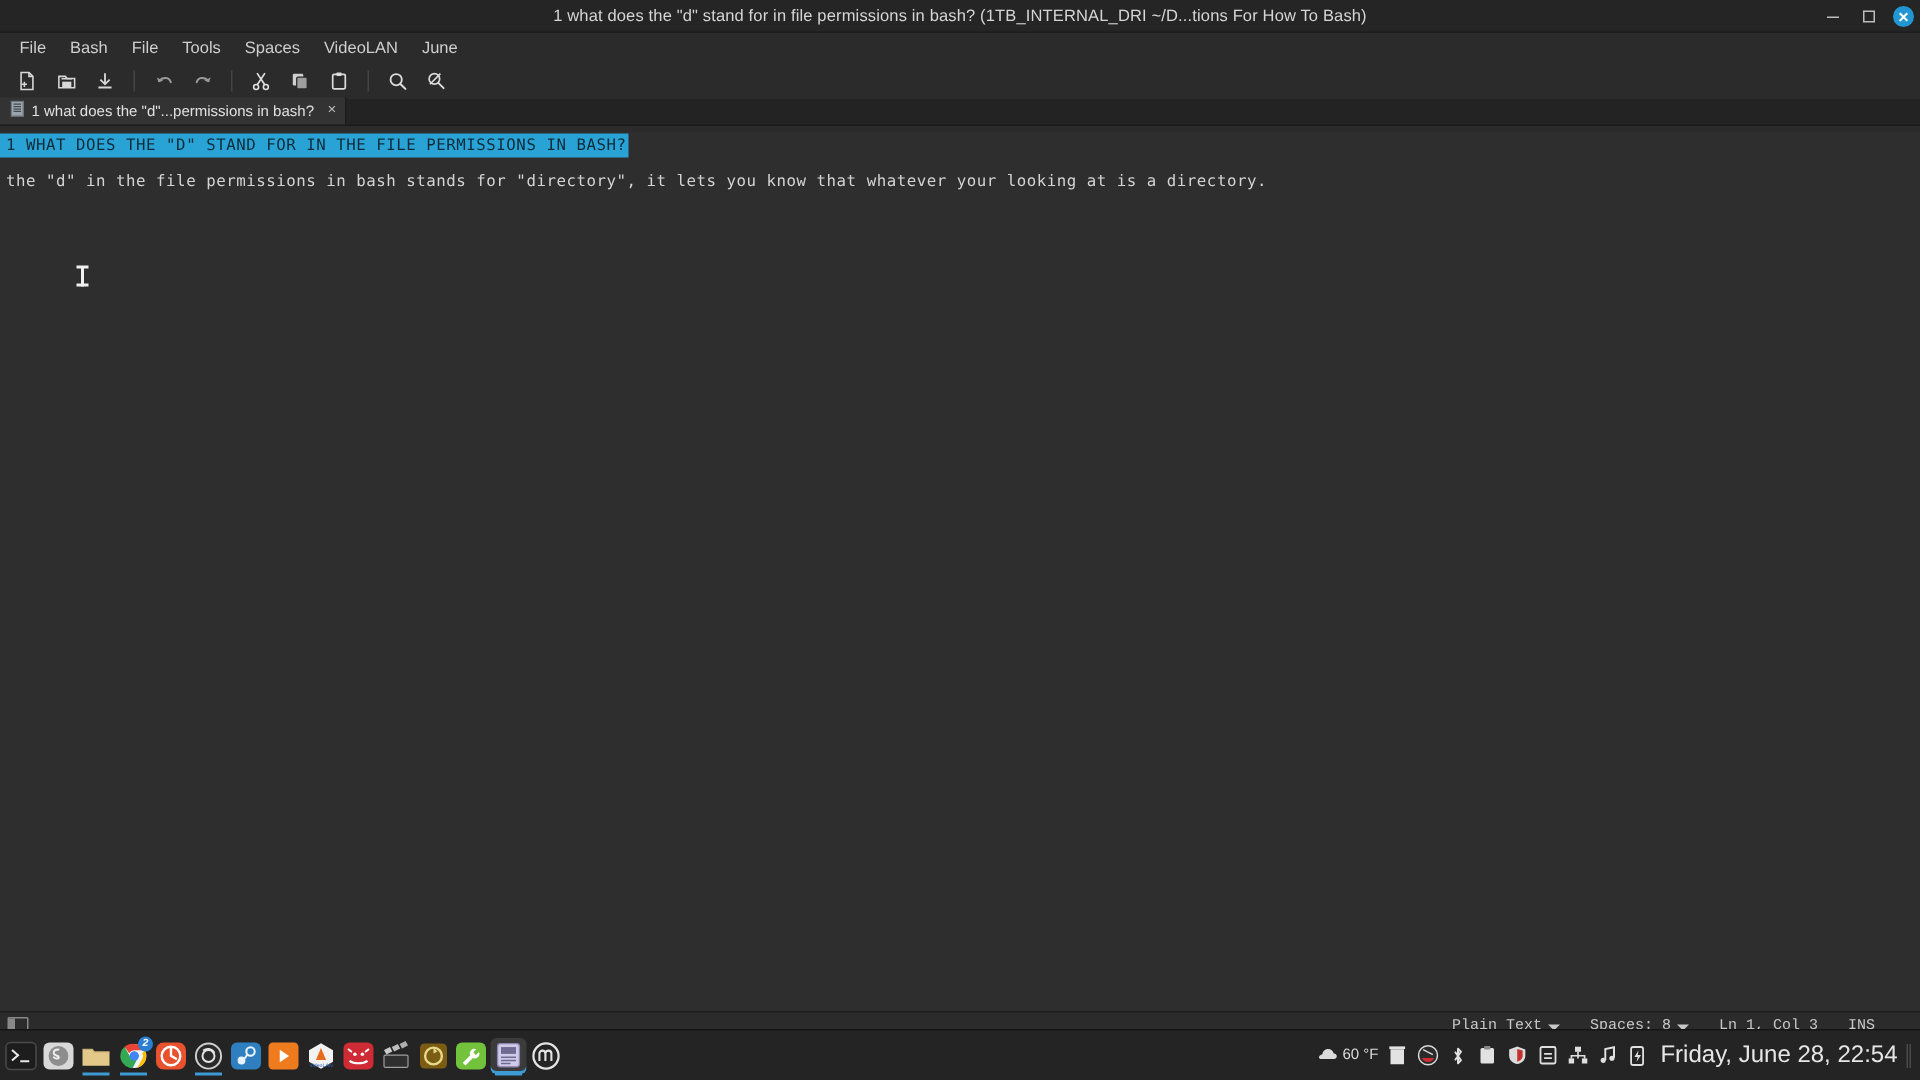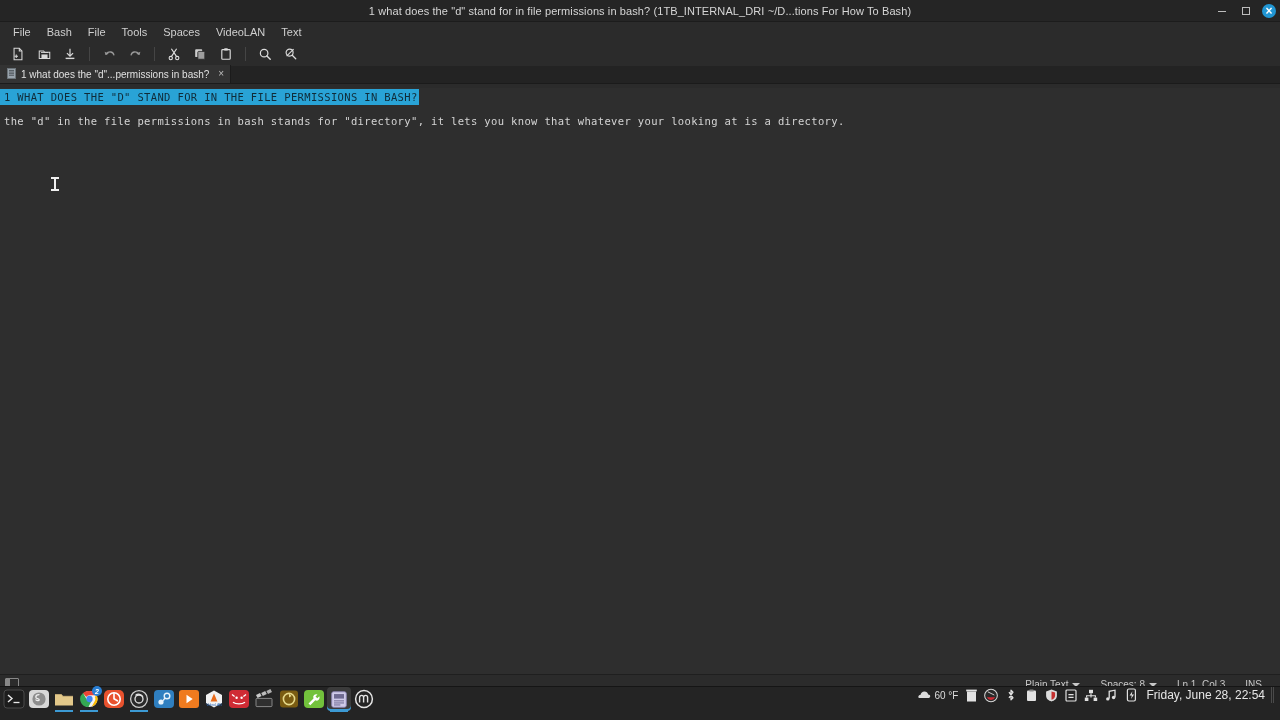--- a/index.html
+++ b/index.html
@@ -171,21 +171,22 @@
     align-items: center;
     font-size: 10px;
     color: #c8c8c8;
   }
   #statusbar .left { display: flex; align-items: center; padding-left: 5px; }
   #statusbar .right {
     margin-left: auto;
     display: flex;
     align-items: center;
     gap: 0;
-    padding-right: 8px;
+    padding-right: 20px;
+    font-family: Liberation Mono, monospace;
   }
   .sb-item { padding: 0 10px; display: flex; align-items: center; gap: 4px; white-space: nowrap; }
   .caret-down {
     display: inline-block;
     width: 0; height: 0;
     border-left: 4px solid transparent;
     border-right: 4px solid transparent;
     border-top: 4px solid #c8c8c8;
   }
   .panel-toggle {
@@ -196,21 +197,21 @@
   }
   .panel-toggle i { display:block; width:4px; background:#888; border-right:1px solid #888; }
 
   
   #taskbar {
     position: absolute;
     left: 0; right: 0; bottom: 0;
     height: 34px;
     background: #242424;
     display: flex;
-    align-items: flex-start;
+    align-items: center;
     border-top: 1px solid #151515;
   }
   #launchers { display: flex; align-items: center; gap: 1px; padding-left: 2px; }
   .task-ico {
     width: 24px; height: 24px;
     border-radius: 4px;
     display: flex; align-items: center; justify-content: center;
     position: relative;
     font-size: 11px;
     color: #fff;
@@ -237,21 +238,21 @@
   #tray {
     margin-left: auto;
     display: flex;
     align-items: center;
     gap: 6px;
     padding-right: 6px;
     color: #dcdcdc;
     font-size: 10px;
   }
   .tray-ico { width: 14px; height: 14px; display: flex; align-items: center; justify-content: center; }
-  #clock { font-size: 12px; color: #e6e6e6; white-space: nowrap; padding-left: 2px; }
+  #clock { font-size: 16px; color: #e6e6e6; white-space: nowrap; padding-left: 2px; }
   #traygrip { width: 3px; height: 16px; border-left: 1px solid #4a4a4a; border-right:1px solid #4a4a4a; }
   .weather { display:flex; align-items:center; gap:3px; }
 </style>
 </head>
 <body>
 
 <div id="titlebar">
   <span class="title">1 what does the "d" stand for in file permissions in bash? (1TB_INTERNAL_DRI ~/D...tions For How To Bash)</span>
   <div id="wincontrols">
     <span class="winbtn">
@@ -264,21 +265,21 @@
   </div>
 </div>
 
 <div id="menubar">
   <span class="menu-item">File</span>
   <span class="menu-item">Bash</span>
   <span class="menu-item">File</span>
   <span class="menu-item">Tools</span>
   <span class="menu-item">Spaces</span>
   <span class="menu-item">VideoLAN</span>
-  <span class="menu-item">Text</span>
+  <span class="menu-item">June</span>
 </div>
 
 <div id="toolbar">
   <span class="tb-btn">
     <svg width="14" height="14" viewBox="0 0 16 16">
       <path d="M3.5 1.5h6l3 3v10h-9z" fill="none" stroke="#d8d8d8" stroke-width="1.2"></path>
       <path d="M9.5 1.5v3h3" fill="none" stroke="#d8d8d8" stroke-width="1.2"></path>
       <path d="M4 10.5h4M6 8.5v4" stroke="#d8d8d8" stroke-width="1.2"></path>
     </svg>
   </span>

